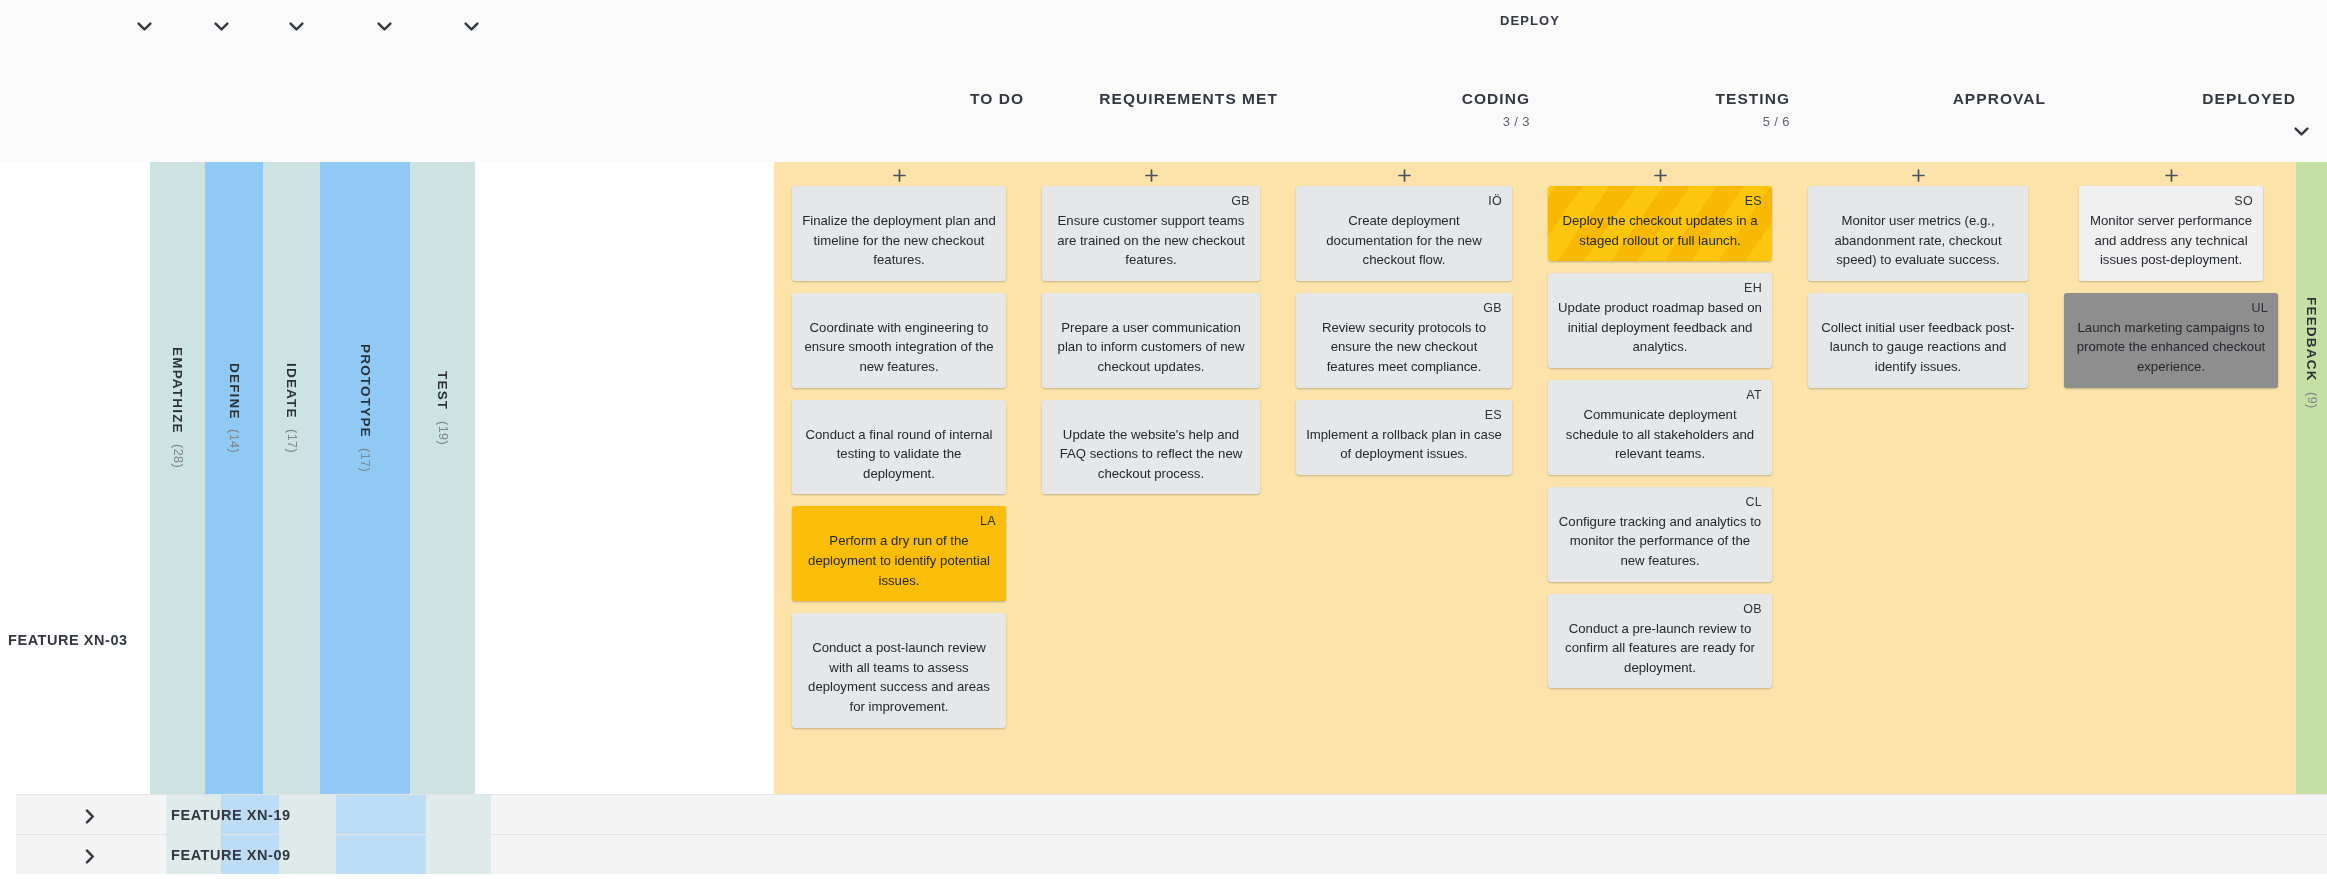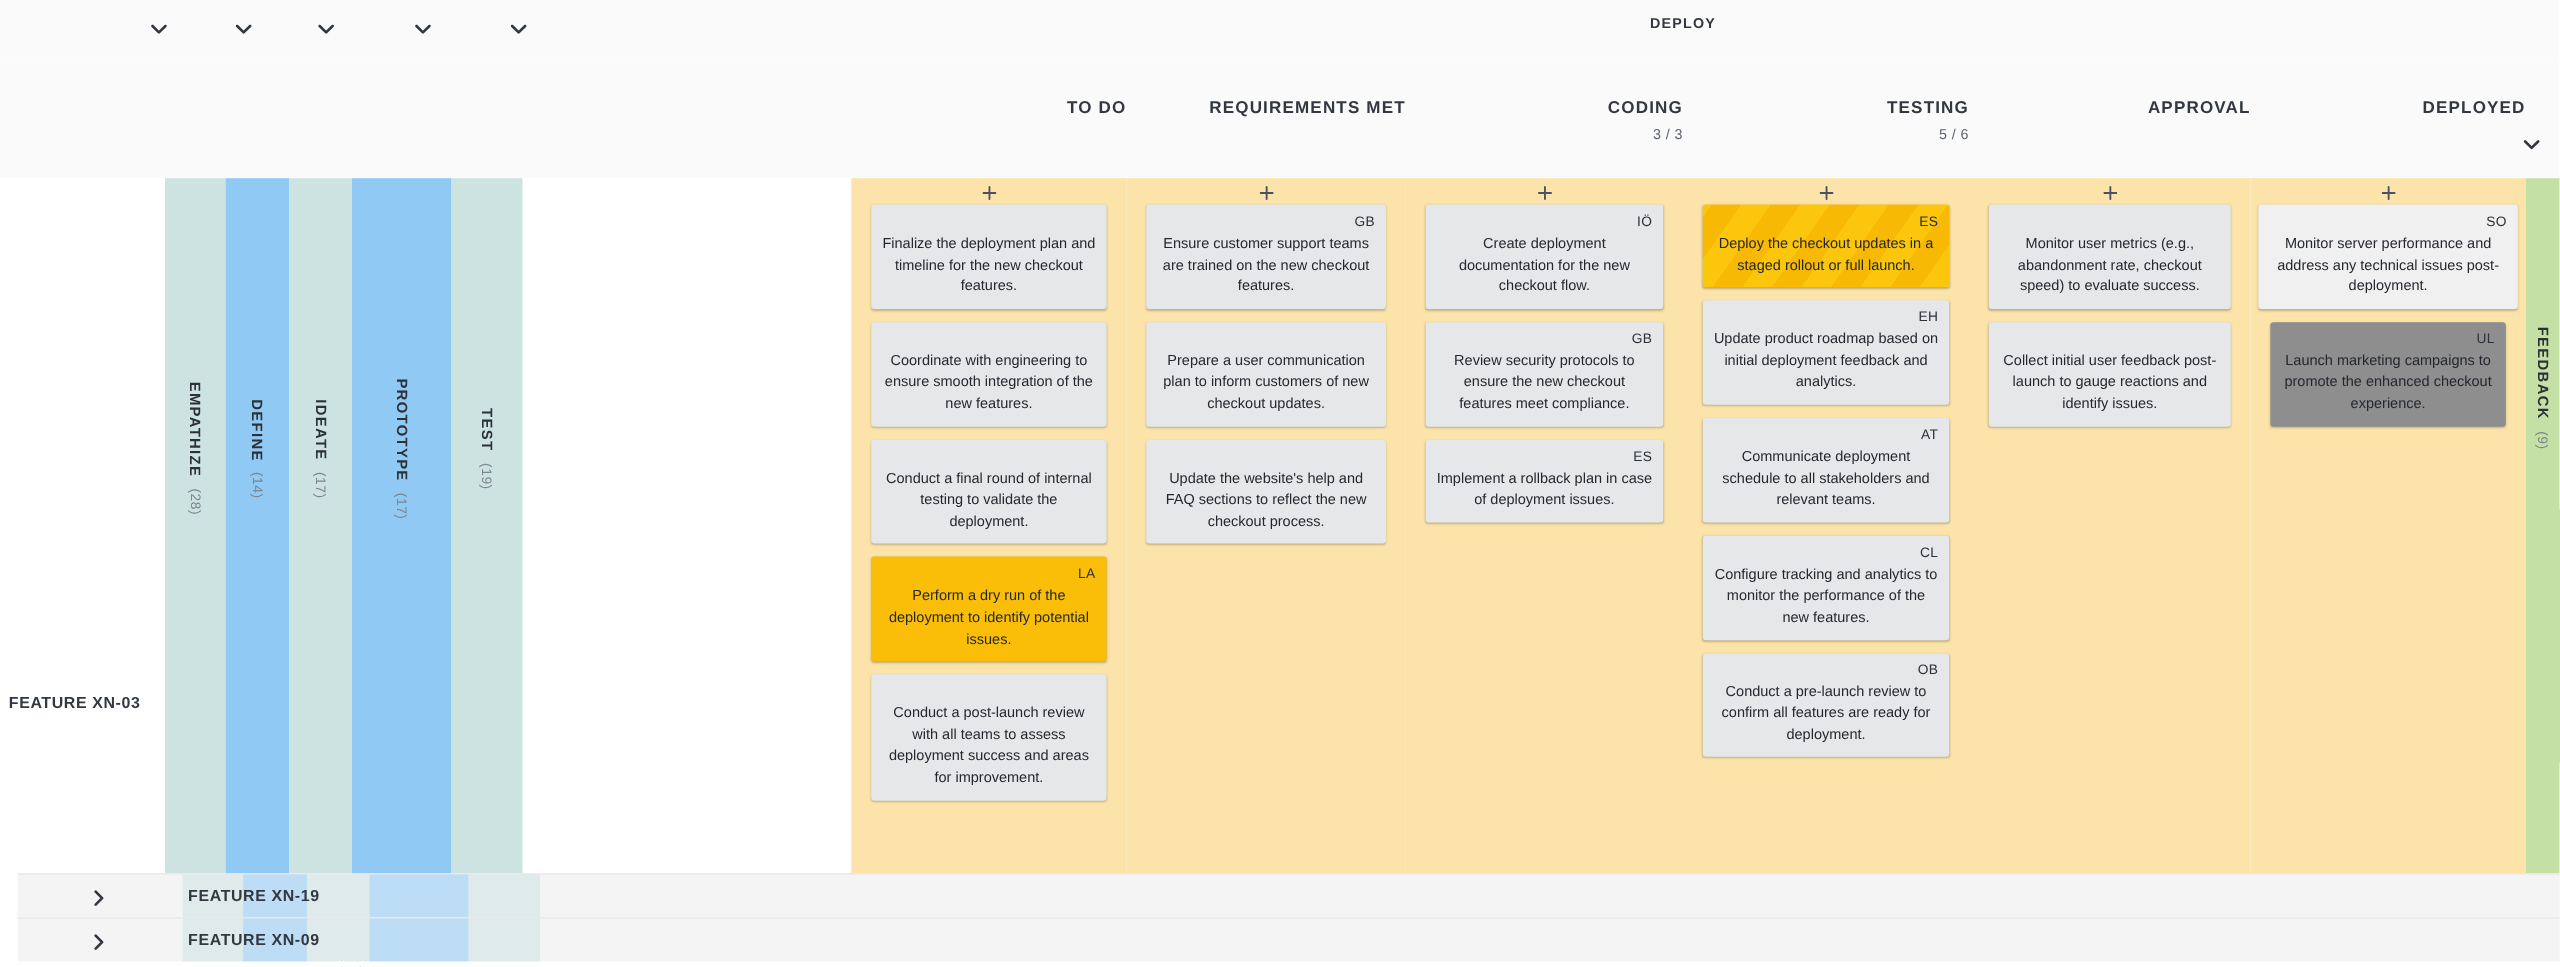--- a/index.html
+++ b/index.html
@@ -399,21 +399,21 @@
           </div>
         </div>
       </div>
       <div class="colzone" style="left: 2046px; width: 250px;">
         <div class="add-btn">
           <svg width="13" height="13" viewBox="0 0 13 13">
             <path d="M6.5 1 V12 M1 6.5 H12" stroke="#4a5160" stroke-width="1.7" stroke-linecap="round"></path>
           </svg>
         </div>
         <div class="cardlist">
-          <div class="card white" style="width: 236px;">
+          <div class="card white" style="width: 184px;">
             <div class="card-initials">SO</div>
             <div class="card-text">Monitor server performance and address any technical issues post-deployment.</div>
           </div>
           <div class="card muted" style="width: 214px; justify-content: space-between;">
             <div class="card-initials">UL</div>
             <div class="card-text">Launch marketing campaigns to promote the enhanced checkout experience.</div>
           </div>
         </div>
       </div>
       <div class="feedback-rail" style="left: 2296px; width: 31px; background: rgb(197, 224, 165);">

